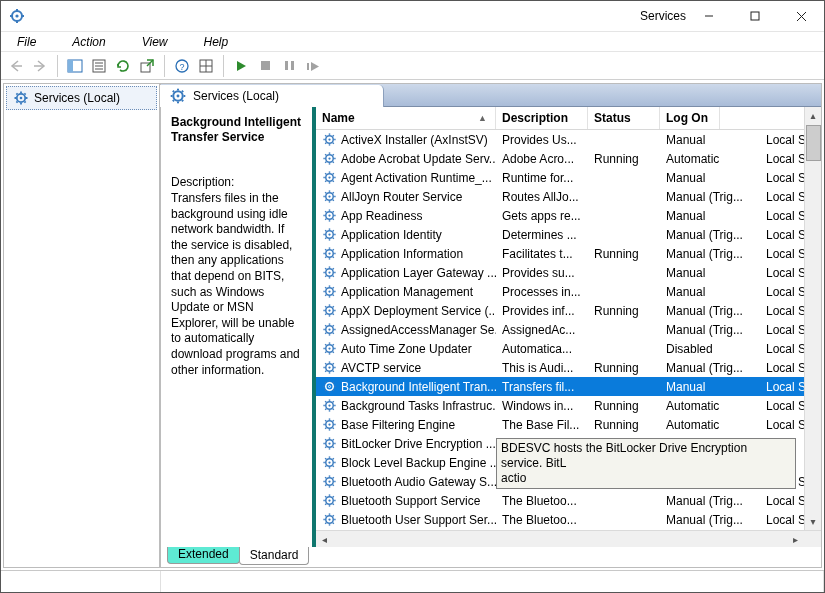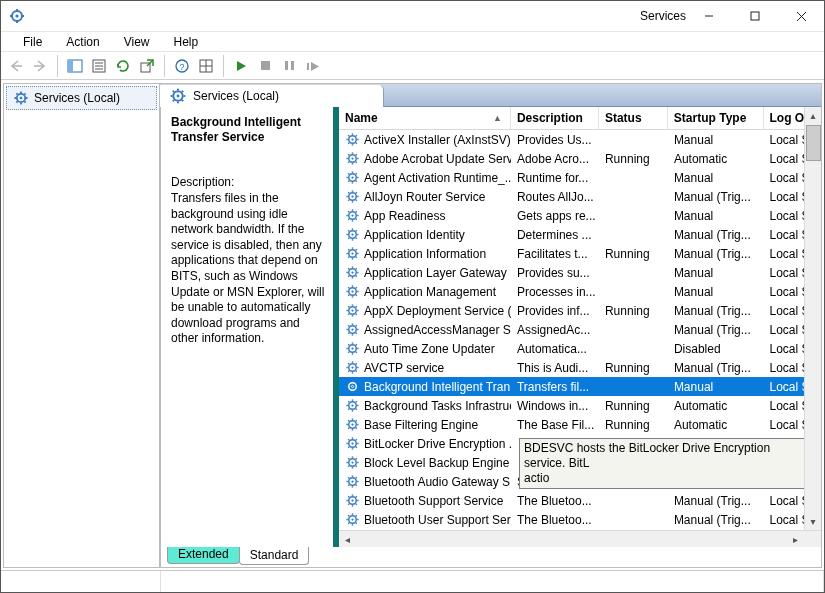--- a/index.html
+++ b/index.html
@@ -6,42 +6,42 @@
   body { margin: 0; background: #fff; }
   .window { width: 825px; height: 593px; border: 1px solid #555; display: flex; flex-direction: column; background: #fff; position: relative; }
   
   .titlebar { height: 31px; display: flex; align-items: center; padding-left: 8px; border-bottom: 1px solid #e5e5e5; text-align: right; }
   .title-icon { width: 16px; height: 16px; margin-right: 6px; }
   .title-text { font-size: 12px; flex: 1; }
   .winbtns { display: flex; height: 100%; }
   .winbtn { width: 46px; height: 100%; display: flex; align-items: center; justify-content: center; font-size: 12px; }
   .winbtn svg { stroke: #222; }
   
-  .menubar { height: 20px; display: flex; align-items: center; padding-left: 12px; gap: 4px; border-bottom: 1px solid #e5e5e5; }
+  .menubar { height: 20px; display: flex; align-items: center; padding-left: 6px; gap: 16px; border-bottom: 1px solid #e5e5e5; font-style: italic; }
   .menuitem { font-size: 12px; padding: 2px 10px; }
   
   .toolbar { height: 28px; display: flex; align-items: center; padding-left: 4px; gap: 2px; border-bottom: 1px solid #d0d0d0; }
   .tb-sep { width: 1px; height: 22px; background: #ccc; margin: 0 4px; }
   .tb-btn { width: 22px; height: 22px; display: flex; align-items: center; justify-content: center; }
   .tb-btn svg { display:block; }
   .tb-btn.disabled { opacity: .45; }
   
   .body { flex: 1; display: flex; border-top: 1px solid #fff; min-height: 0; }
   .leftpane { width: 157px; border: 1px solid #bcbcbc; margin: 2px 0 2px 2px; background: #fff; display: flex; flex-direction: column; }
   .lp-item { display: flex; align-items: center; gap: 5px; padding: 3px 6px; font-size: 12px; background: #eef3fa; border: 1px dotted #6b8db8; margin: 2px; }
   .lp-item .gear { width: 16px; height: 16px; }
   .content { flex: 1; display: flex; flex-direction: column; margin: 2px 2px 2px 0; border: 1px solid #bcbcbc; min-width: 0; }
   
   .stripe { height: 23px; background: linear-gradient(#cdd9ea, #a9bcd8); border-bottom: 1px solid #7b8da8; display: flex; align-items: center; }
   .stripe-tab { background: #fff; height: 22px; width: 224px; margin-top: 1px; margin-left: -1px; display: flex; align-items: center; gap: 6px; padding-left: 9px; border-right: 1px solid #8ca0bd; border-top-right-radius: 5px; }
   .stripe-tab .txt { font-size: 12px; }
   .stripe-tab .gear { width: 18px; height: 18px; }
   
   .main { flex: 1; display: flex; min-height: 0; }
-  .desc-pane { width: 178px; border-right: 6px solid #0f766e; padding: 8px 8px 8px 10px; font-size: 12px; }
+  .desc-pane { width: 155px; border-right: 4px solid #0f766e; padding: 8px 8px 8px 10px; font-size: 12px; }
   .desc-pane .svc-title { font-weight: bold; margin-bottom: 14px; line-height: 1.25; }
   .desc-pane a { color: #0066cc; text-decoration: underline; }
   .desc-pane .desc-label { margin-top: 30px; }
   .desc-pane .desc-text { margin-top: 2px; line-height: 1.3; }
   
   .table-wrap { flex: 1; display: flex; flex-direction: column; min-width: 0; position: relative; }
   .thead { display: flex; height: 23px; border-bottom: 1px solid #d8d8d8; font-size: 12px; font-weight: bold; }
   .th { display: flex; align-items: center; padding-left: 6px; border-right: 1px solid #e2e2e2; position: relative; }
   .th .sort { margin-left: auto; margin-right: 8px; font-size: 9px; color: #666; }
   .tbody { flex: 1; overflow: hidden; position: relative; }
@@ -249,21 +249,20 @@
         </div>
 
         <div class="table-wrap">
           <div class="thead">
             <div class="th c-name">
                 <span>Name</span>
                 <span class="sort">▲</span>
               </div>
             <div class="th c-desc">Description</div>
             <div class="th c-status">Status</div>
-            <div class="th c-start">Startup Type</div>
             <div class="th c-logon">Log On</div>
           </div>
           <div class="tbody" id="tbody">
 
             <div class="row">
                 <div class="cell name c-name">
                   <svg class="gear-s" viewBox="0 0 16 16">
                     <circle cx="8" cy="8" r="4" fill="none" stroke="#3a7bbf" stroke-width="1.6"></circle>
                     <circle cx="8" cy="8" r="1.2" fill="#3a7bbf"></circle>
                     <g stroke="#3a7bbf" stroke-width="1.6">

